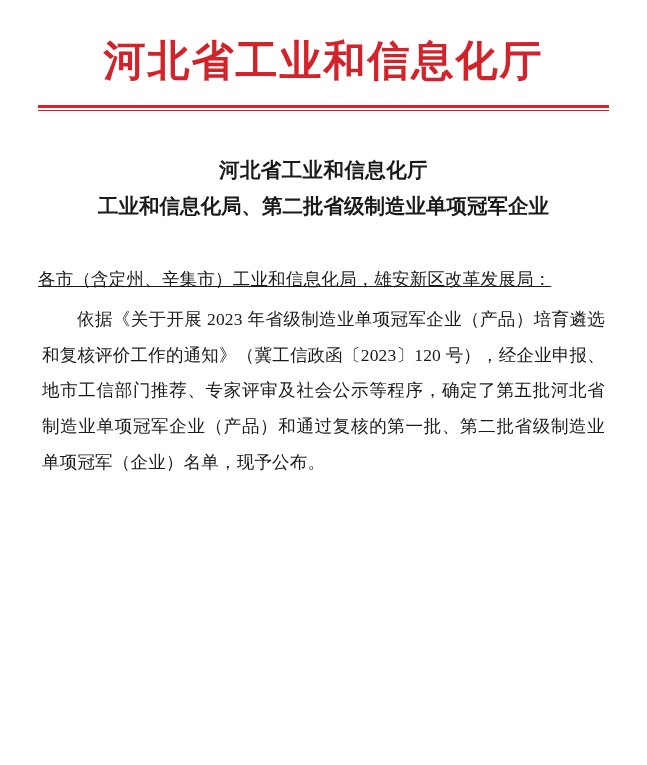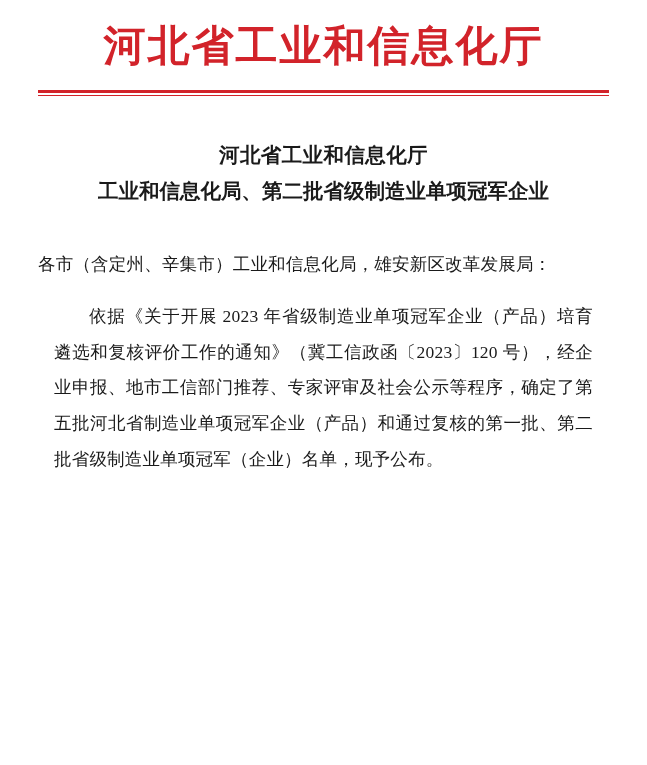--- a/index.html
+++ b/index.html
@@ -13,21 +13,21 @@
     font-family: "Liberation Serif", "DejaVu Serif", serif;
     color: #1a1a1a;
     overflow: hidden;
     position: relative;
   }
   .page {
     width: 647px;
     height: 765px;
     position: relative;
     box-sizing: border-box;
-    padding: 0 38px;
+    padding: 15px 38px;
   }
 
   
   .letterhead {
     padding-top: 22px;
     text-align: center;
   }
   .letterhead-title {
     color: #d2232a;
     font-family: "Liberation Serif", "DejaVu Serif", serif;
@@ -69,23 +69,24 @@
   
   .doc-body {
     margin-top: 38px;
     font-size: 17.5px;
     line-height: 2.05;
     letter-spacing: 0.2px;
     text-align: justify;
   }
   .salutation {
     margin: 0 0 0 0;
+    text-decoration: underline;
   }
   .para {
-    margin: 16px;
+    margin: 4px;
     text-indent: 2em;
   }
 </style>
 </head>
 <body>
 
 <div class="page">
 
   <div class="letterhead">
     <div class="letterhead-title">河北省工业和信息化厅</div>

